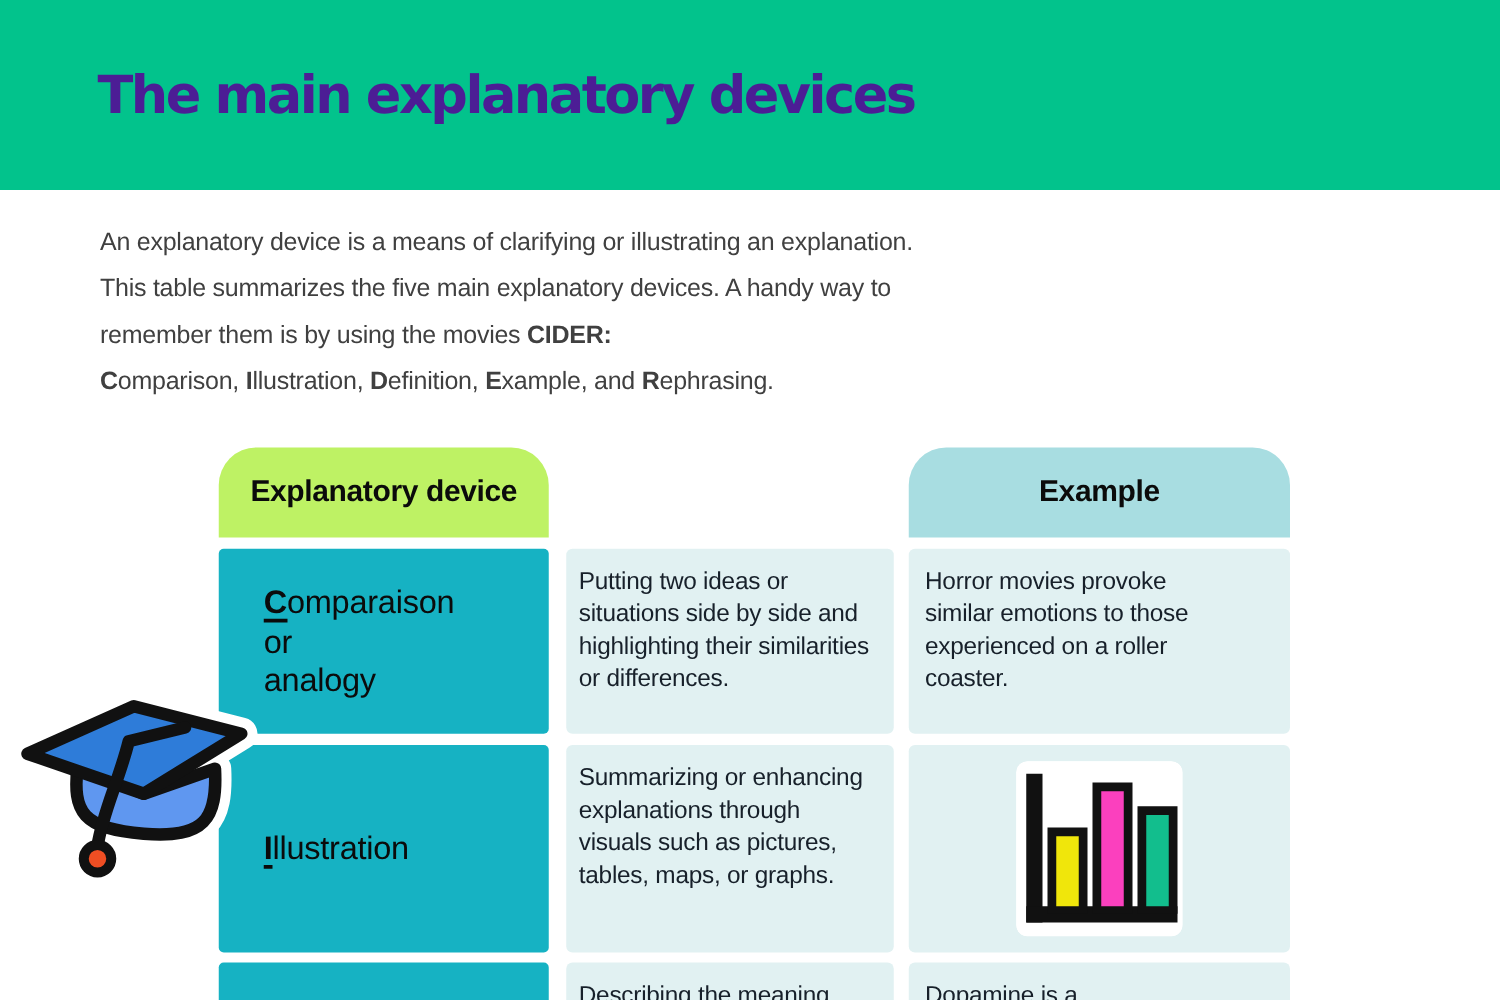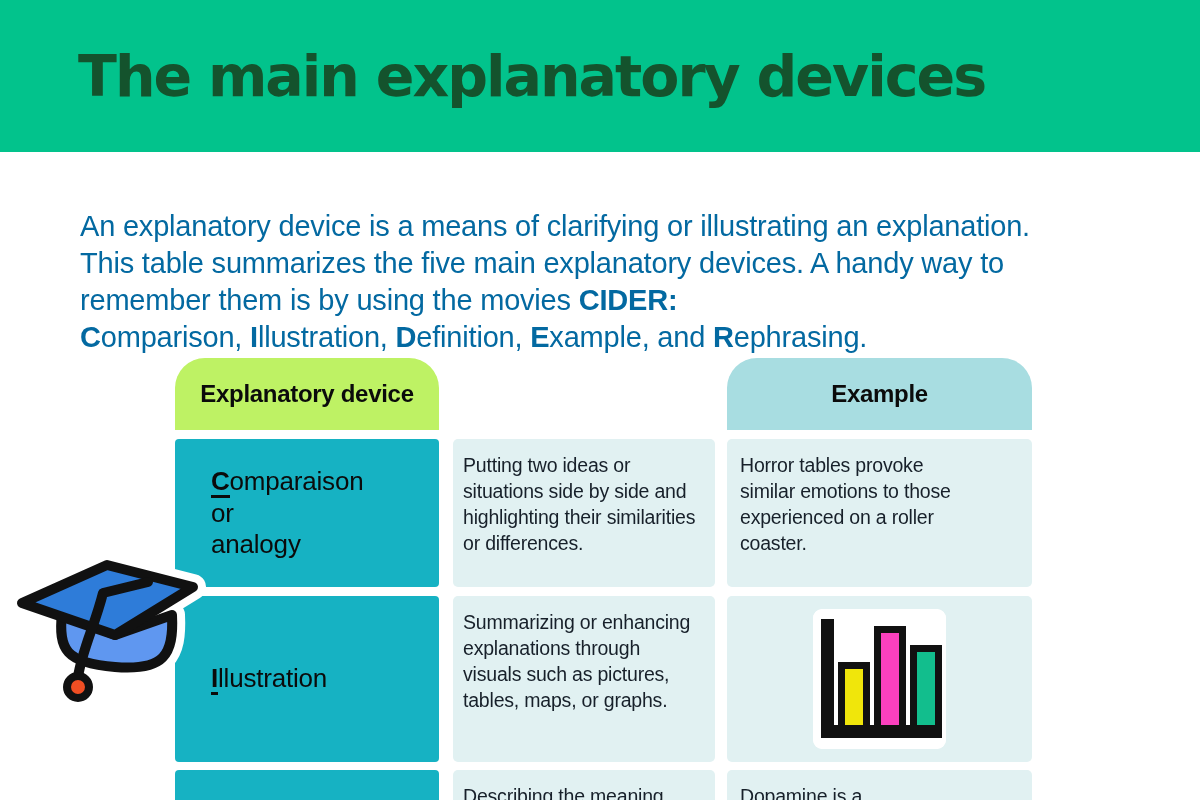--- a/index.html
+++ b/index.html
@@ -9,27 +9,27 @@
     font-family:"Liberation Sans", sans-serif;
   }
   
   .green-band {
     position:absolute; left:0; top:0; width:1200px; height:152px;
     background:#02c38c;
   }
   .title {
     position:absolute; left:78px; top:26px; width:1100px;
     font-family:"DejaVu Sans", sans-serif;
-    font-weight:800; font-size:57px; line-height:100px;
-    letter-spacing:-2px; color:#14532d; white-space:nowrap;
+    font-weight:800; font-size:42px; line-height:100px;
+    letter-spacing:-2px; color:#4c1d95; white-space:nowrap;
   }
   
   .intro {
-    position:absolute; left:80px; top:208px; width:1080px;
-    font-size:29px; line-height:37px; letter-spacing:-0.2px; color:#0369a1;
+    position:absolute; left:80px; top:176px; width:1080px;
+    font-size:20px; line-height:37px; letter-spacing:-0.2px; color:#404040;
   }
   .b { font-weight:800; }
   
   .cell { position:absolute; box-sizing:border-box; }
   .hdr {
     display:flex; align-items:center; justify-content:center;
     font-weight:700; font-size:24px; letter-spacing:-0.3px;
     border-radius:30px 30px 0 0; color:#0b0b0b;
   }
   .hdr-dark { background:#bef264; }
@@ -84,21 +84,21 @@
 
   <div class="cell hdr hdr-dark c1 rh">Explanatory device</div>
   <div class="cell hdr hdr-light c3 rh">Example</div>
 
   <div class="cell devcell c1 r1">
     <div><span class="init">C</span><span>omparaison</span></div>
     <div>or</div>
     <div>analogy</div>
   </div>
   <div class="cell txtcell c2 r1">Putting two ideas or situations side by side and highlighting their similarities or differences.</div>
-  <div class="cell txtcell c3 r1" style="padding-left:13px; padding-right:50px;">Horror tables provoke similar emotions to those experienced on a roller coaster.</div>
+  <div class="cell txtcell c3 r1" style="padding-left:13px; padding-right:50px;">Horror movies provoke similar emotions to those experienced on a roller coaster.</div>
 
   <div class="cell devcell c1 r2">
     <div><span class="init">I</span><span>llustration</span></div>
   </div>
   <div class="cell txtcell c2 r2">Summarizing or enhancing explanations through visuals such as pictures, tables, maps, or graphs.</div>
   <div class="cell iconcell c3 r2">
 
     <svg class="chart-card" viewBox="0 0 133 140" aria-hidden="true">
       <rect x="0" y="0" width="133" height="140" rx="9" fill="#ffffff"></rect>
       <rect x="8" y="10" width="13" height="119" fill="#111111"></rect>

